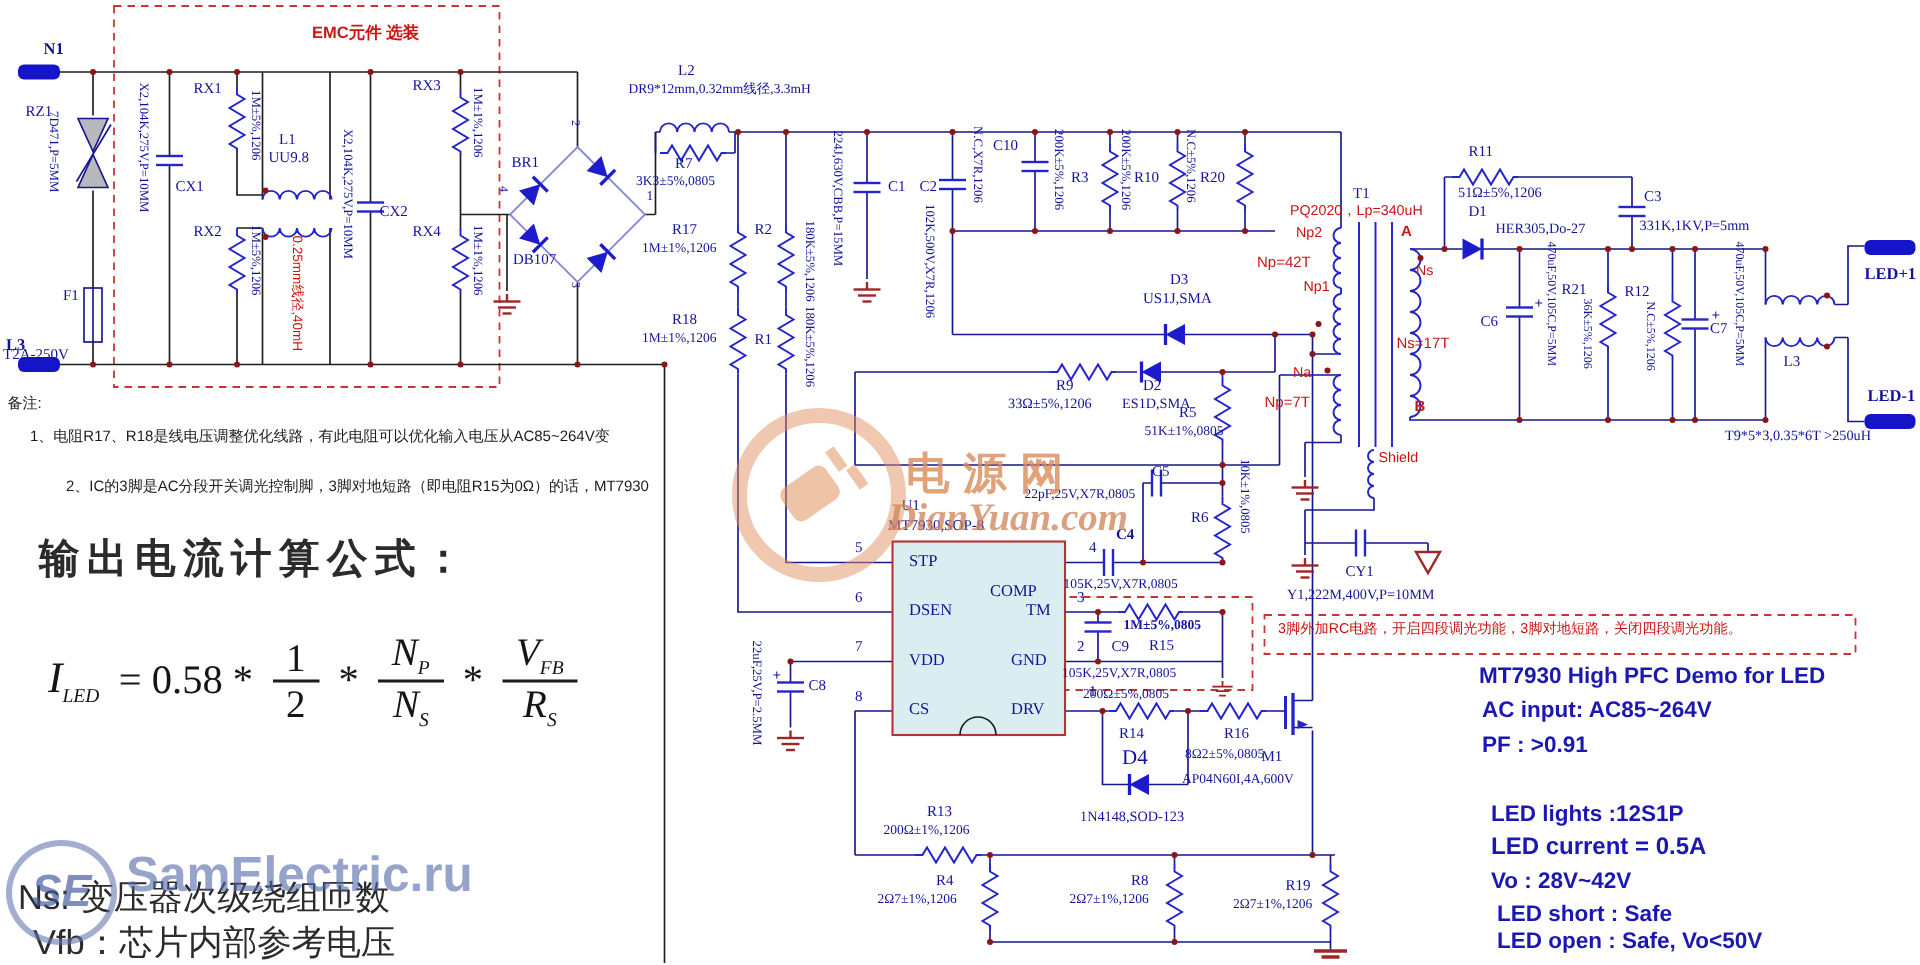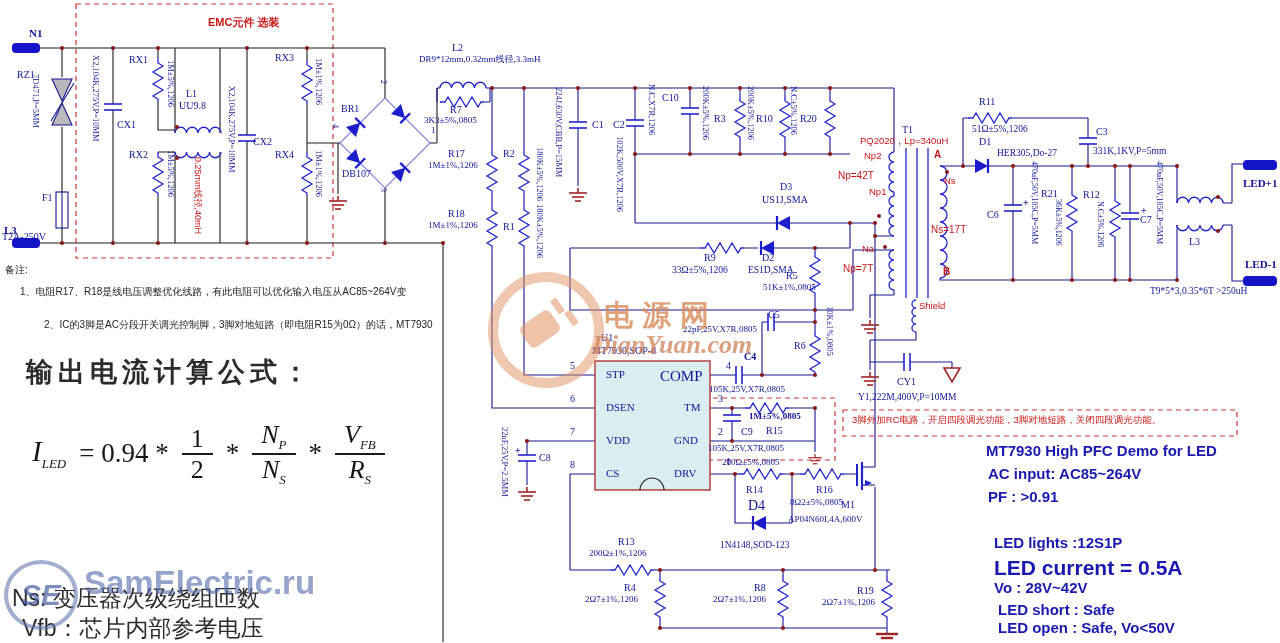--- a/index.html
+++ b/index.html
@@ -378,21 +378,21 @@
       <div class="lbl" style="left: 786px; top: 270px; font-size: 10px; color: rgb(18, 18, 154);">R5</div>
       <div class="lbl" style="left: 763px; top: 283px; font-size: 9px; color: rgb(18, 18, 154);">51K±1%,0805</div>
       <div class="lbl" style="left: 794px; top: 340px; font-size: 10px; color: rgb(18, 18, 154);">R6</div>
       <div class="lbl" style="left: 833.5px; top: 306px; font-size: 8.5px; color: rgb(18, 18, 154); transform: rotate(90deg); transform-origin: 0px 0px;">10K±1%,0805</div>
       <div class="lbl" style="left: 601px; top: 332px; font-size: 10px; color: rgb(18, 18, 154);">U1</div>
       <div class="lbl" style="left: 592px; top: 345px; font-size: 10px; color: rgb(18, 18, 154);">MT7930,SOP-8</div>
       <div class="lbl" style="left: 606px; top: 368px; font-size: 11px; color: rgb(18, 18, 154);">STP</div>
       <div class="lbl" style="left: 606px; top: 401px; font-size: 11px; color: rgb(18, 18, 154);">DSEN</div>
       <div class="lbl" style="left: 606px; top: 434px; font-size: 11px; color: rgb(18, 18, 154);">VDD</div>
       <div class="lbl" style="left: 606px; top: 467px; font-size: 11px; color: rgb(18, 18, 154);">CS</div>
-      <div class="lbl" style="left: 660px; top: 368px; font-size: 15px; color: rgb(18, 18, 154);">COMP</div>
+      <div class="lbl" style="left: 660px; top: 388px; font-size: 11px; color: rgb(18, 18, 154);">COMP</div>
       <div class="lbl" style="left: 684px; top: 401px; font-size: 11px; color: rgb(18, 18, 154);">TM</div>
       <div class="lbl" style="left: 674px; top: 434px; font-size: 11px; color: rgb(18, 18, 154);">GND</div>
       <div class="lbl" style="left: 674px; top: 467px; font-size: 11px; color: rgb(18, 18, 154);">DRV</div>
       <div class="lbl" style="left: 570px; top: 360px; font-size: 10px; color: rgb(18, 18, 154);">5</div>
       <div class="lbl" style="left: 570px; top: 393px; font-size: 10px; color: rgb(18, 18, 154);">6</div>
       <div class="lbl" style="left: 570px; top: 426px; font-size: 10px; color: rgb(18, 18, 154);">7</div>
       <div class="lbl" style="left: 570px; top: 459px; font-size: 10px; color: rgb(18, 18, 154);">8</div>
       <div class="lbl" style="left: 726px; top: 360px; font-size: 10px; color: rgb(18, 18, 154);">4</div>
       <div class="lbl" style="left: 718px; top: 393px; font-size: 10px; color: rgb(18, 18, 154);">3</div>
       <div class="lbl" style="left: 718px; top: 426px; font-size: 10px; color: rgb(18, 18, 154);">2</div>
@@ -462,29 +462,29 @@
       <div class="lbl sans" style="left: 5px; top: 264px; font-size: 10px; color: rgb(28, 28, 28);">备注:</div>
       <div class="lbl sans" style="left: 20px; top: 286px; font-size: 10px; color: rgb(28, 28, 28);">1、电阻R17、R18是线电压调整优化线路，有此电阻可以优化输入电压从AC85~264V变</div>
       <div class="lbl sans" style="left: 20px; top: 319px; font-size: 10px; color: rgb(28, 28, 28); margin-left: 24px;">2、IC的3脚是AC分段开关调光控制脚，3脚对地短路（即电阻R15为0Ω）的话，MT7930</div>
       <div class="lbl sans" style="left: 26px; top: 358px; font-size: 27px; color: rgb(43, 43, 43); font-weight: bold; letter-spacing: 5px;">输出电流计算公式：</div>
       <div class="lbl sans" style="left: 12px; top: 586px; font-size: 23px; color: rgb(43, 43, 43);">Ns:  变压器次级绕组匝数</div>
       <div class="lbl sans" style="left: 22px; top: 616px; font-size: 23px; color: rgb(43, 43, 43);">Vfb：芯片内部参考电压</div>
       <div class="lbl sans" style="left: 986px; top: 443px; font-size: 15px; color: rgb(26, 24, 176); font-weight: bold;">MT7930 High PFC Demo for LED</div>
       <div class="lbl sans" style="left: 988px; top: 466px; font-size: 15px; color: rgb(26, 24, 176); font-weight: bold;">AC input: AC85~264V</div>
       <div class="lbl sans" style="left: 988px; top: 489px; font-size: 15px; color: rgb(26, 24, 176); font-weight: bold;">PF : &gt;0.91</div>
       <div class="lbl sans" style="left: 994px; top: 535px; font-size: 15px; color: rgb(26, 24, 176); font-weight: bold;">LED lights :12S1P</div>
-      <div class="lbl sans" style="left: 994px; top: 556px; font-size: 21px; color: rgb(26, 24, 176); font-weight: bold;">LED current = 0.5A</div>
+      <div class="lbl sans" style="left: 994px; top: 556px; font-size: 16px; color: rgb(26, 24, 176); font-weight: bold;">LED current = 0.5A</div>
       <div class="lbl sans" style="left: 994px; top: 580px; font-size: 15px; color: rgb(26, 24, 176); font-weight: bold;">Vo : 28V~42V</div>
       <div class="lbl sans" style="left: 998px; top: 602px; font-size: 15px; color: rgb(26, 24, 176); font-weight: bold;">LED short : Safe</div>
       <div class="lbl sans" style="left: 998px; top: 620px; font-size: 15px; color: rgb(26, 24, 176); font-weight: bold;">LED open : Safe, Vo&lt;50V</div>
     </div>
 
   <div class="formula">
     <span><span class="it">I</span><sub>LED</sub></span>
-    <span class="feq">= 0.94 *</span>
+    <span class="feq">= 0.58 *</span>
     <span class="frac">
       <span class="num">1</span>
         <span class="den">2</span>
     </span>
     <span class="fop">*</span>
     <span class="frac">
       <span class="num"><span class="it">N</span><sub>P</sub></span>
       <span class="den"><span class="it">N</span><sub>S</sub></span>
     </span>
     <span class="fop">*</span>

